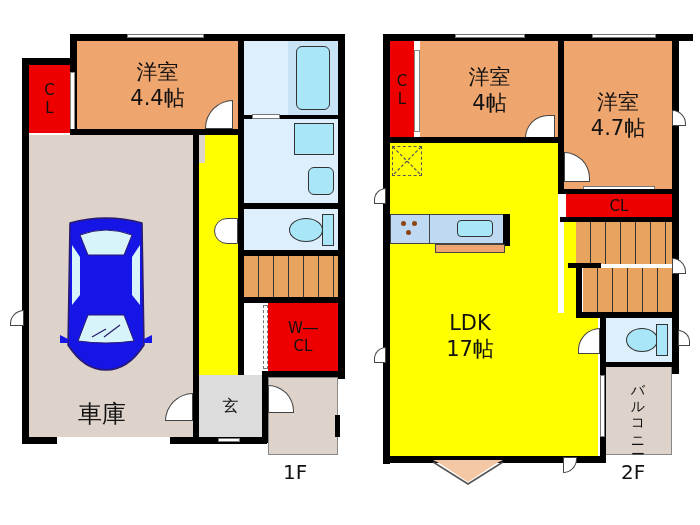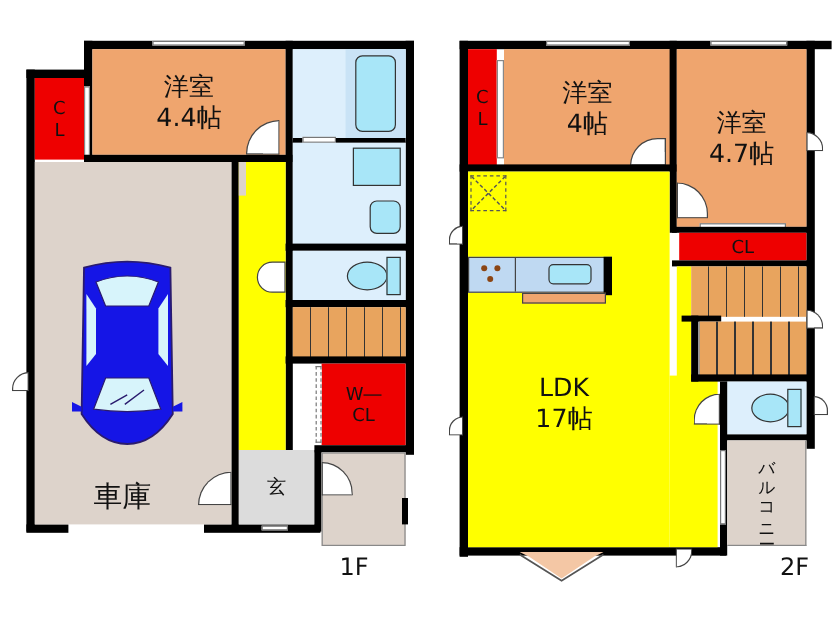--- a/index.html
+++ b/index.html
@@ -191,14 +191,14 @@
   <div class="abs win" style="left:600px;top:375px;width:5px;height:62px;"></div>
 
   <div class="abs" style="left:433px;top:460px;width:70px;height:26px;">
     <svg width="70" height="26" viewBox="0 0 70 26">
       <polygon points="0,0 70,0 62,4 35,22 8,4" fill="#F4C7A5"></polygon>
       <polyline points="0,2 35,24 70,2" fill="none" stroke="#555" stroke-width="1.5"></polyline>
     </svg>
   </div>
   <div class="abs" style="left:563px;top:457px;width:14px;height:16px;background:#fff;border:1.5px solid #444;border-radius:0 0 14px 0;"></div>
 
-  <div class="abs floor-label" style="left:650px;top:460px;text-align:center;">2F</div>
+  <div class="abs floor-label" style="left:621px;top:460px;text-align:center;">2F</div>
 </div>
 
 </body></html>

